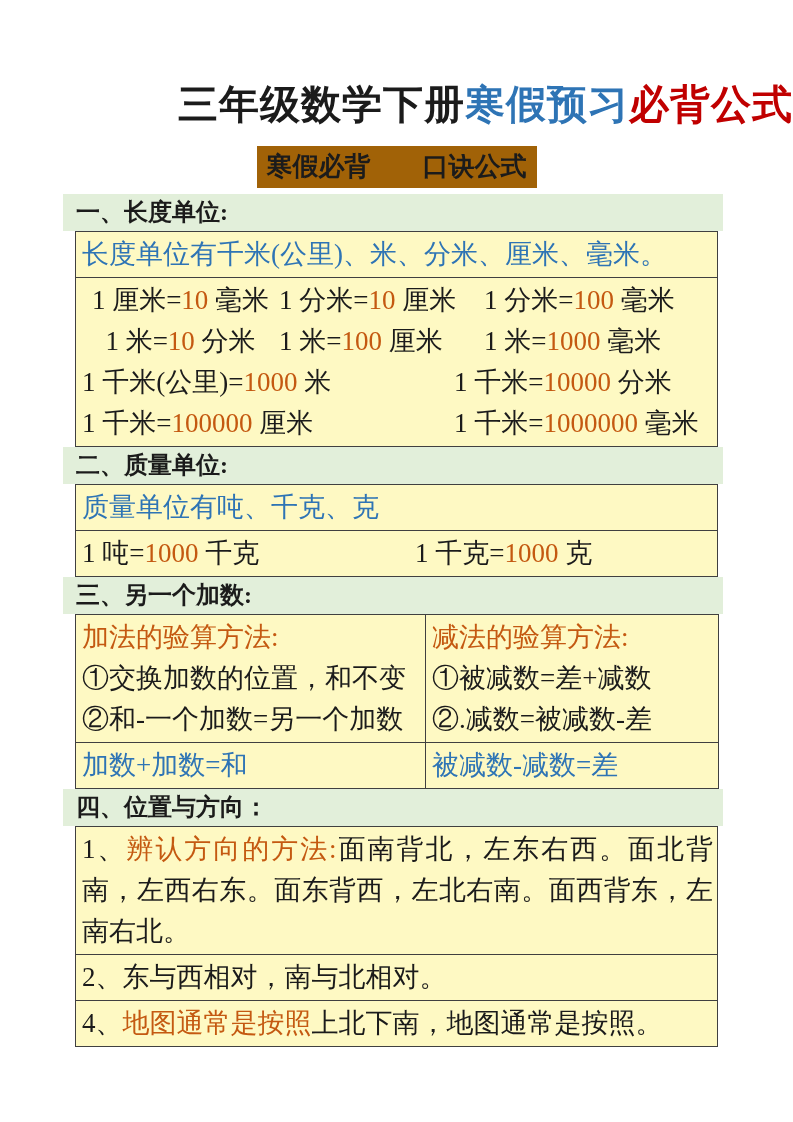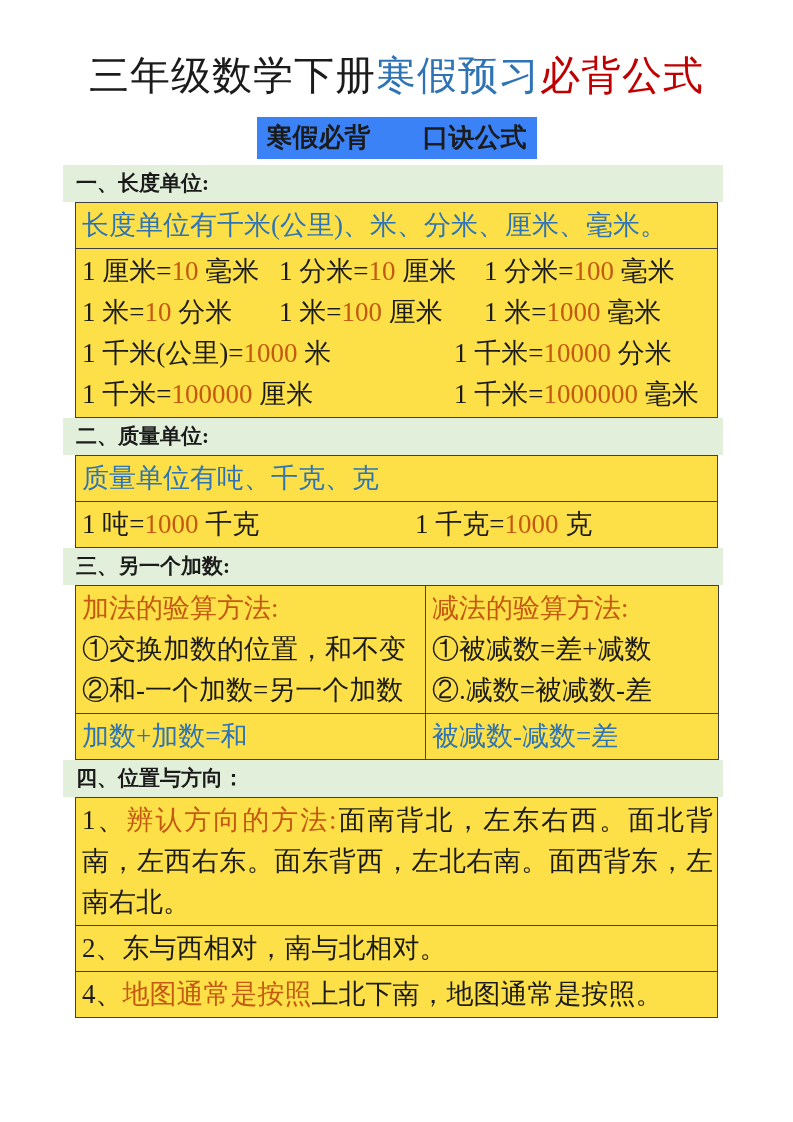--- a/index.html
+++ b/index.html
@@ -4,62 +4,62 @@
 <style>
   * { margin:0; padding:0; box-sizing:border-box; }
   html, body { background:#ffffff; }
   body {
     width:793px; height:1122px;
     position:relative; overflow:hidden;
     font-family:"Liberation Serif","DejaVu Serif",serif;
     color:#1b1b1b;
   }
   .title {
-    padding-top:48px;
-    text-align:center;
-    font-size:40px; font-weight:normal;
+    padding-top:77px;
+    text-align:right;
+    font-size:40px; font-weight:bold;
     letter-spacing:1px;
     white-space:nowrap;
   }
   .title .t-blue { color:#2E74B5; }
   .title .t-red  { color:#C00000; }
   .subtitle-wrap { text-align:center; margin-top:14px; }
   .subtitle {
     display:inline-block;
-    background:#3b82f6;
+    background:#a16207;
     font-size:26px; font-weight:bold;
     padding:3px 10px 4px 10px;
   }
   .content { margin:6px 0 0 63px; width:660px; }
   .sec-head {
     background:#E2EFDA;
     font-weight:bold;
-    font-size:21px;
+    font-size:24px;
     line-height:31px;
     padding:3px 0 3px 13px;
   }
   table {
     border-collapse:collapse;
     margin-left:12px;
     width:643px;
     table-layout:fixed;
-    background:#fde047;
+    background:#fef9c3;
   }
   td {
     border:1.5px solid #404040;
     font-size:27px;
     line-height:41px;
     padding:2px 4px 2px 6px;
     vertical-align:top;
   }
   .blue { color:#2E74B5; }
   .num  { color:#C45911; }
   .em   { color:#C45911; }
   .fcol { display:inline-block; white-space:nowrap; }
-  .ca { width:197px; }   
+  .ca { width:197px;text-align:center; }   
   .cb { width:205px; }   
   .cw { width:372px; }   
   .cm { width:333px; }   
   .justify { text-align:justify; }
   .s3-left  { width:350px; }
   .s3-right { width:293px; }
 </style>
 </head>
 <body>
 

